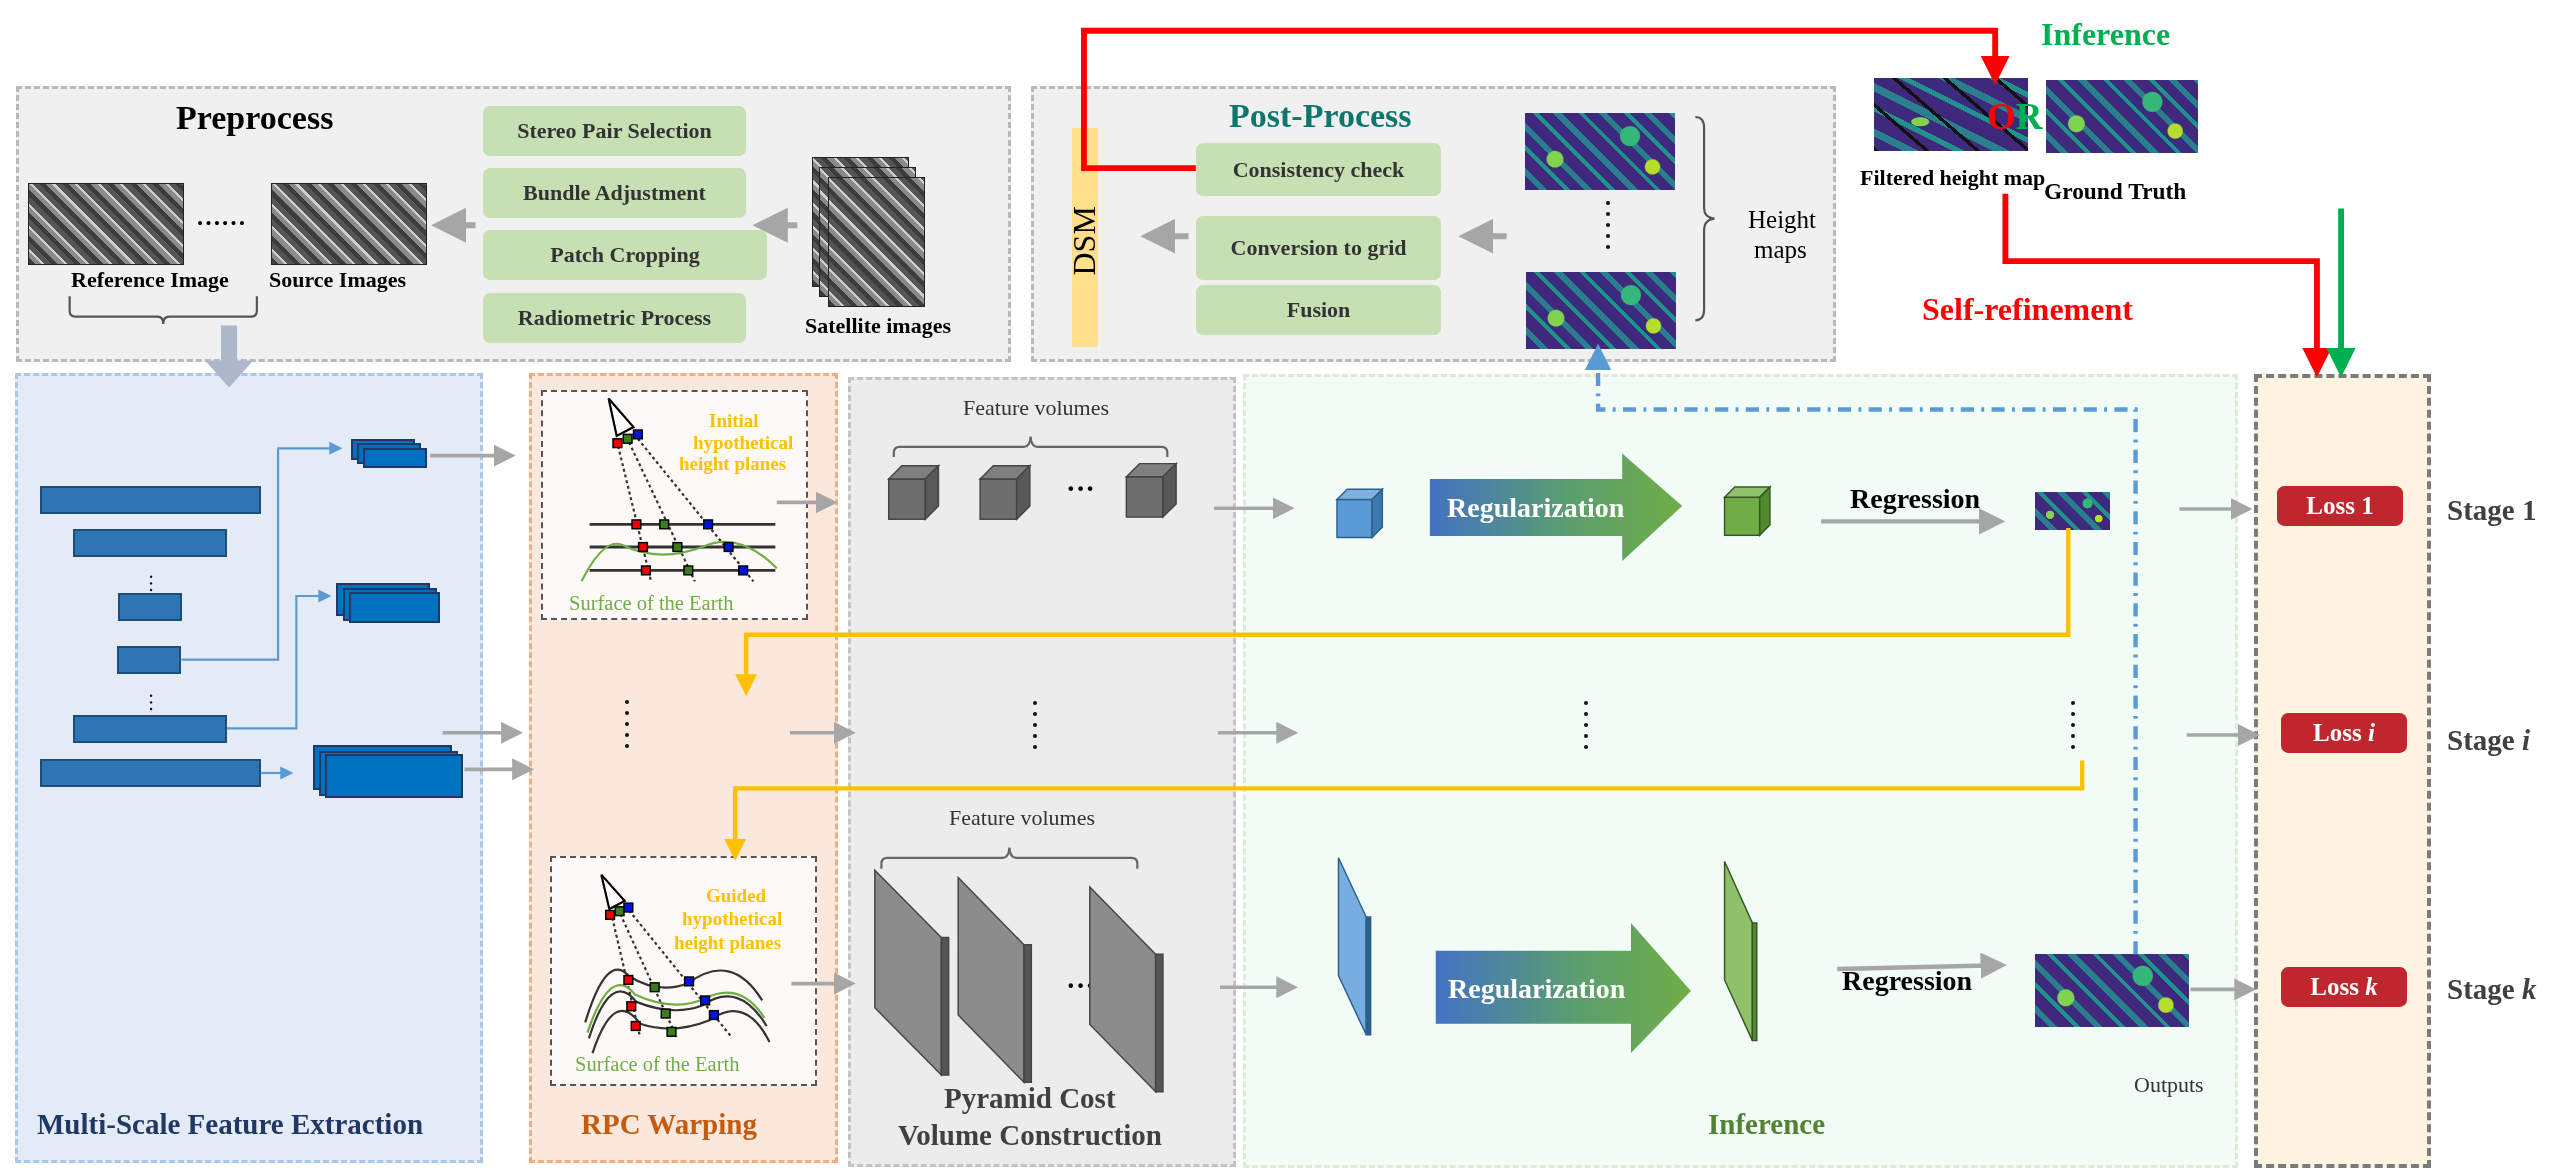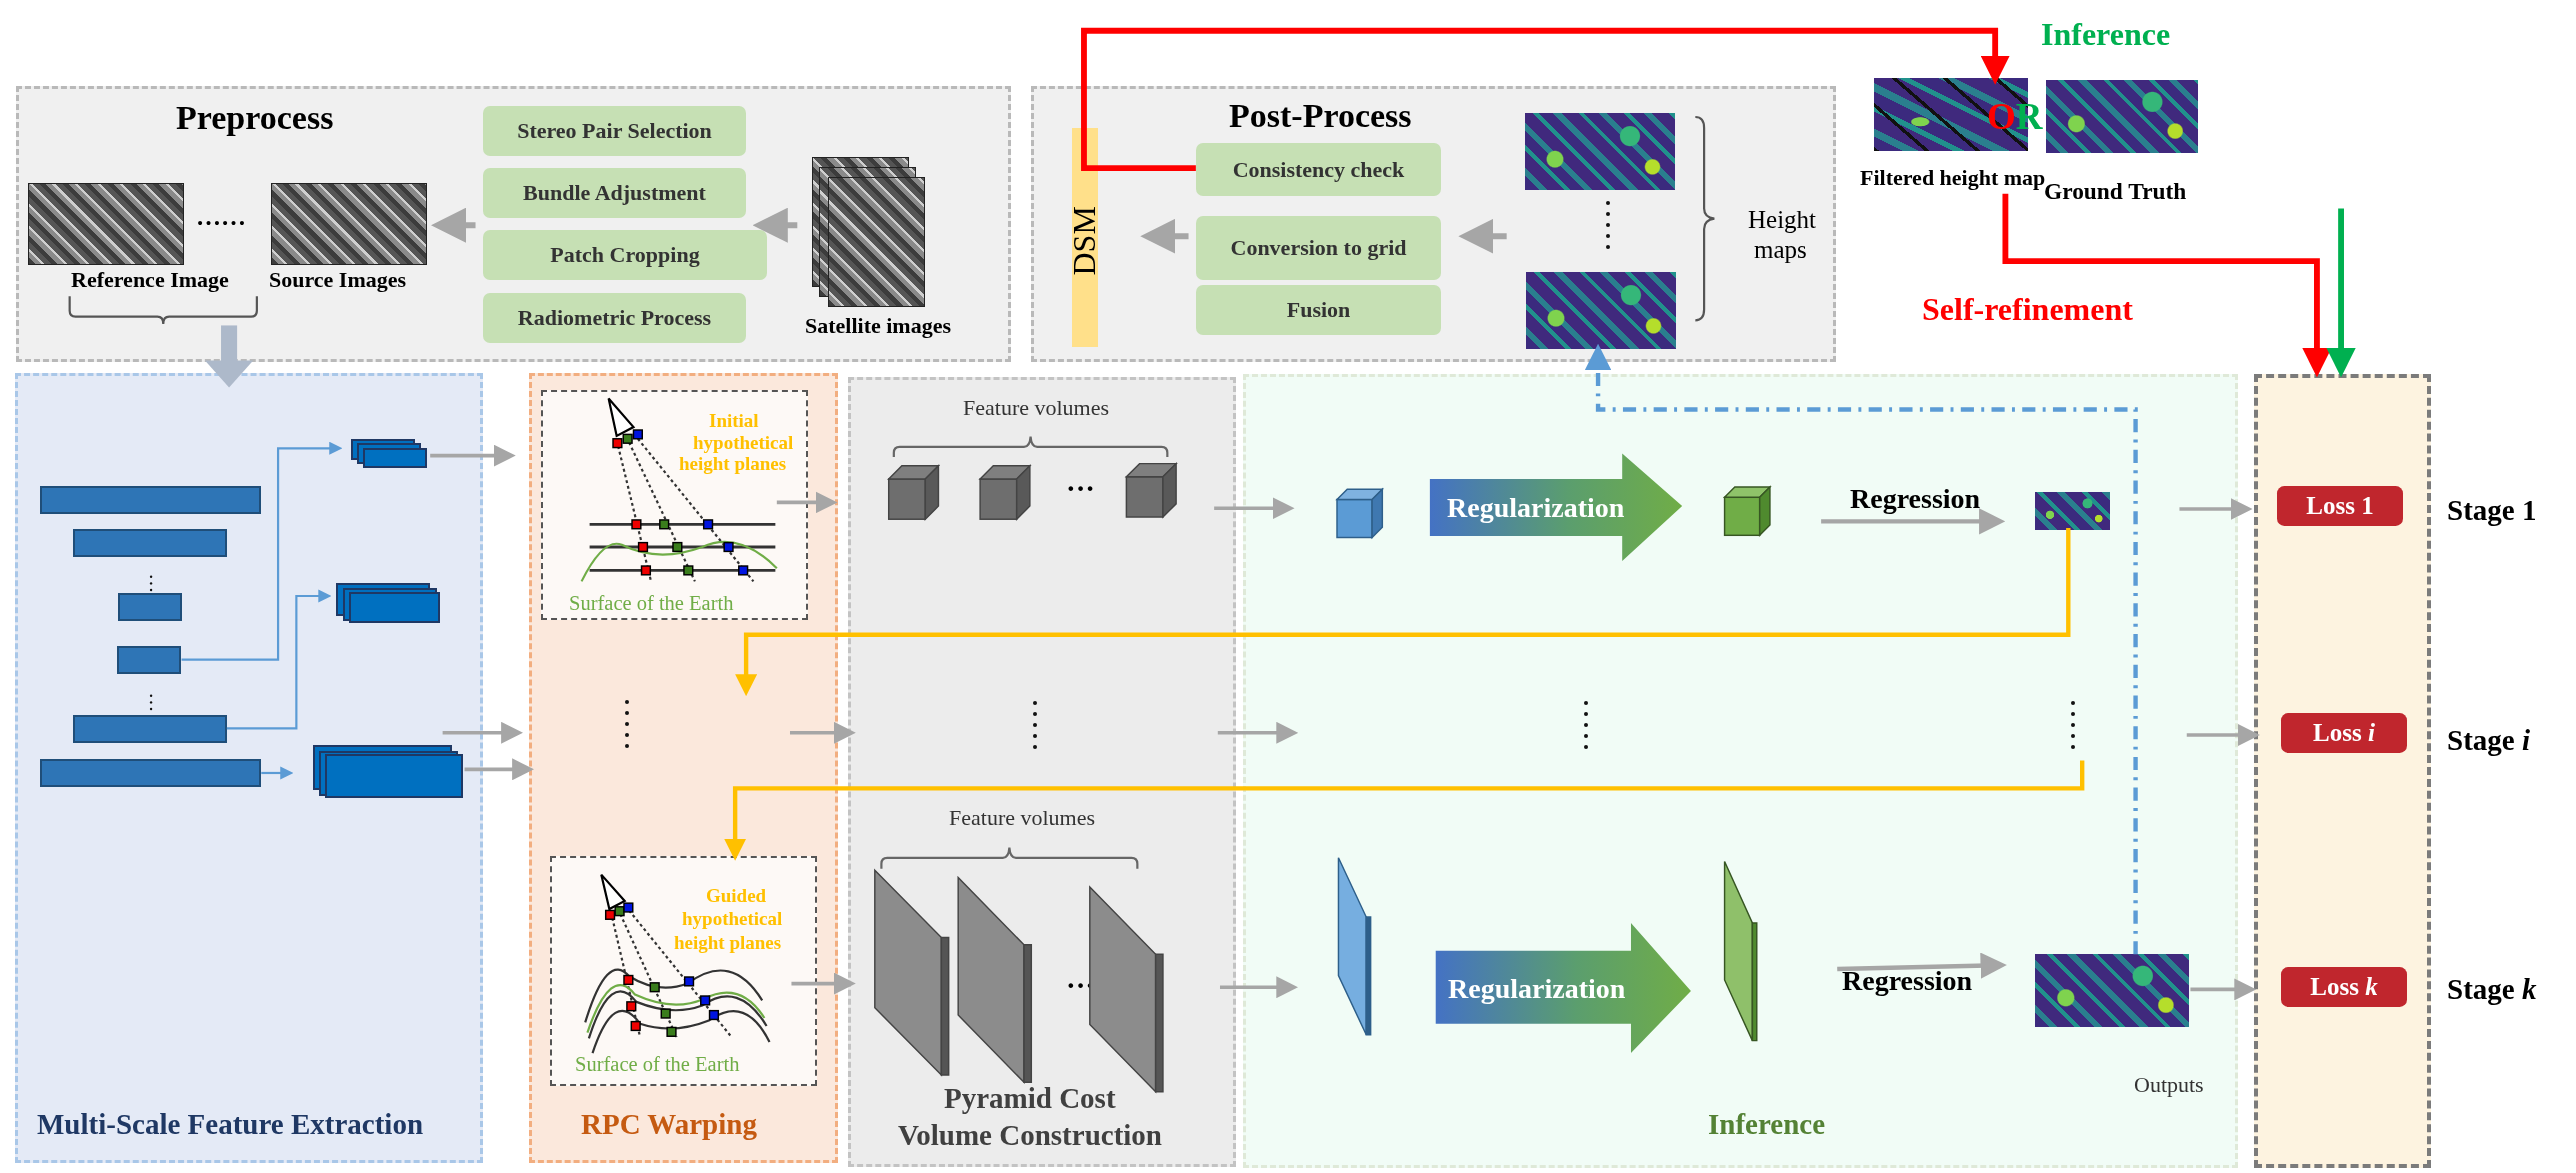--- a/index.html
+++ b/index.html
@@ -27,21 +27,21 @@
      }
   .hmap-filt { position:absolute; background:
      radial-gradient(circle at 30% 60%, #7fd34e 0 6%, transparent 7%),
      repeating-linear-gradient(60deg,#111 0 2.2px,transparent 2.2px 22px),
      repeating-linear-gradient(45deg,#3b2a7e 0 10.2px,#2a7f8e 10.2px 16px,#40297d 16px 28px,#21918c 28px 32px);}
   .fblock { position:absolute; background:#2e75b6; border:2.9px solid #1f4e79; box-sizing:border-box; }
   .stack { position:absolute; }
   .stack div { position:absolute; background:#0070c0; border:2.9px solid #1f3864; box-sizing:border-box; }
   .loss { position:absolute; background:#c0262d; color:#fff; font-weight:bold; font-size:25px;
     border-radius:7.3px; display:flex; align-items:center; justify-content:center; }
-  .stage { position:absolute; font-weight:bold; font-size:29px; color:#000000; }
+  .stage { position:absolute; font-weight:bold; font-size:29px; color:#404040; }
   .vdots { position:absolute; width:4.4px; }
   .vdots i { display:block; width:4.4px; height:4.4px; background:#111; border-radius:50%; margin-bottom:6.6px; }
   svg.overlay { position:absolute; left:0; top:0; }
 </style>
 </head>
 <body>
 
 <div class="box dash-gray" style="left:16px;top:86px;width:995px;height:276px;"></div>
 <div class="box dash-gray" style="left:1031px;top:86px;width:805px;height:276px;"></div>
 <div class="box dash-blue" style="left:14.6px;top:373px;width:468px;height:790px;"></div>
@@ -70,21 +70,21 @@
     <span>Radiometric Process</span>
   </div>
 
 <div class="sat" style="left:812px;top:157px;width:95px;height:128px;"></div>
 <div class="sat" style="left:819px;top:167px;width:95px;height:128px;"></div>
 <div class="sat" style="left:828px;top:177px;width:95px;height:128px;"></div>
 <div class="lbl" style="left:805px;top:313px;font-size:22px;font-weight:bold;">Satellite images</div>
 
 <div class="box" style="left:1072px;top:128px;width:26px;height:219px;background:#ffe08a;"></div>
 <div class="lbl" style="left:1051px;top:224px;font-size:32px;transform:rotate(-90deg);transform-origin:center;width:66px;text-align:center;">DSM</div>
-<div class="title" style="left:1229px;top:97px;font-size:34px;color:#000000;">Post-Process</div>
+<div class="title" style="left:1229px;top:97px;font-size:34px;color:#0f766e;">Post-Process</div>
 <div class="green-pill" style="left:1196px;top:143px;width:245px;height:53px;">
     <span>Consistency check</span>
   </div>
 <div class="green-pill" style="left:1196px;top:216px;width:245px;height:64px;">
     <span>Conversion to grid</span>
   </div>
 <div class="green-pill" style="left:1196px;top:285px;width:245px;height:50px;">
     <span>Fusion</span>
   </div>
 <div class="hmap" style="left:1525px;top:113px;width:150px;height:77px;"></div>

